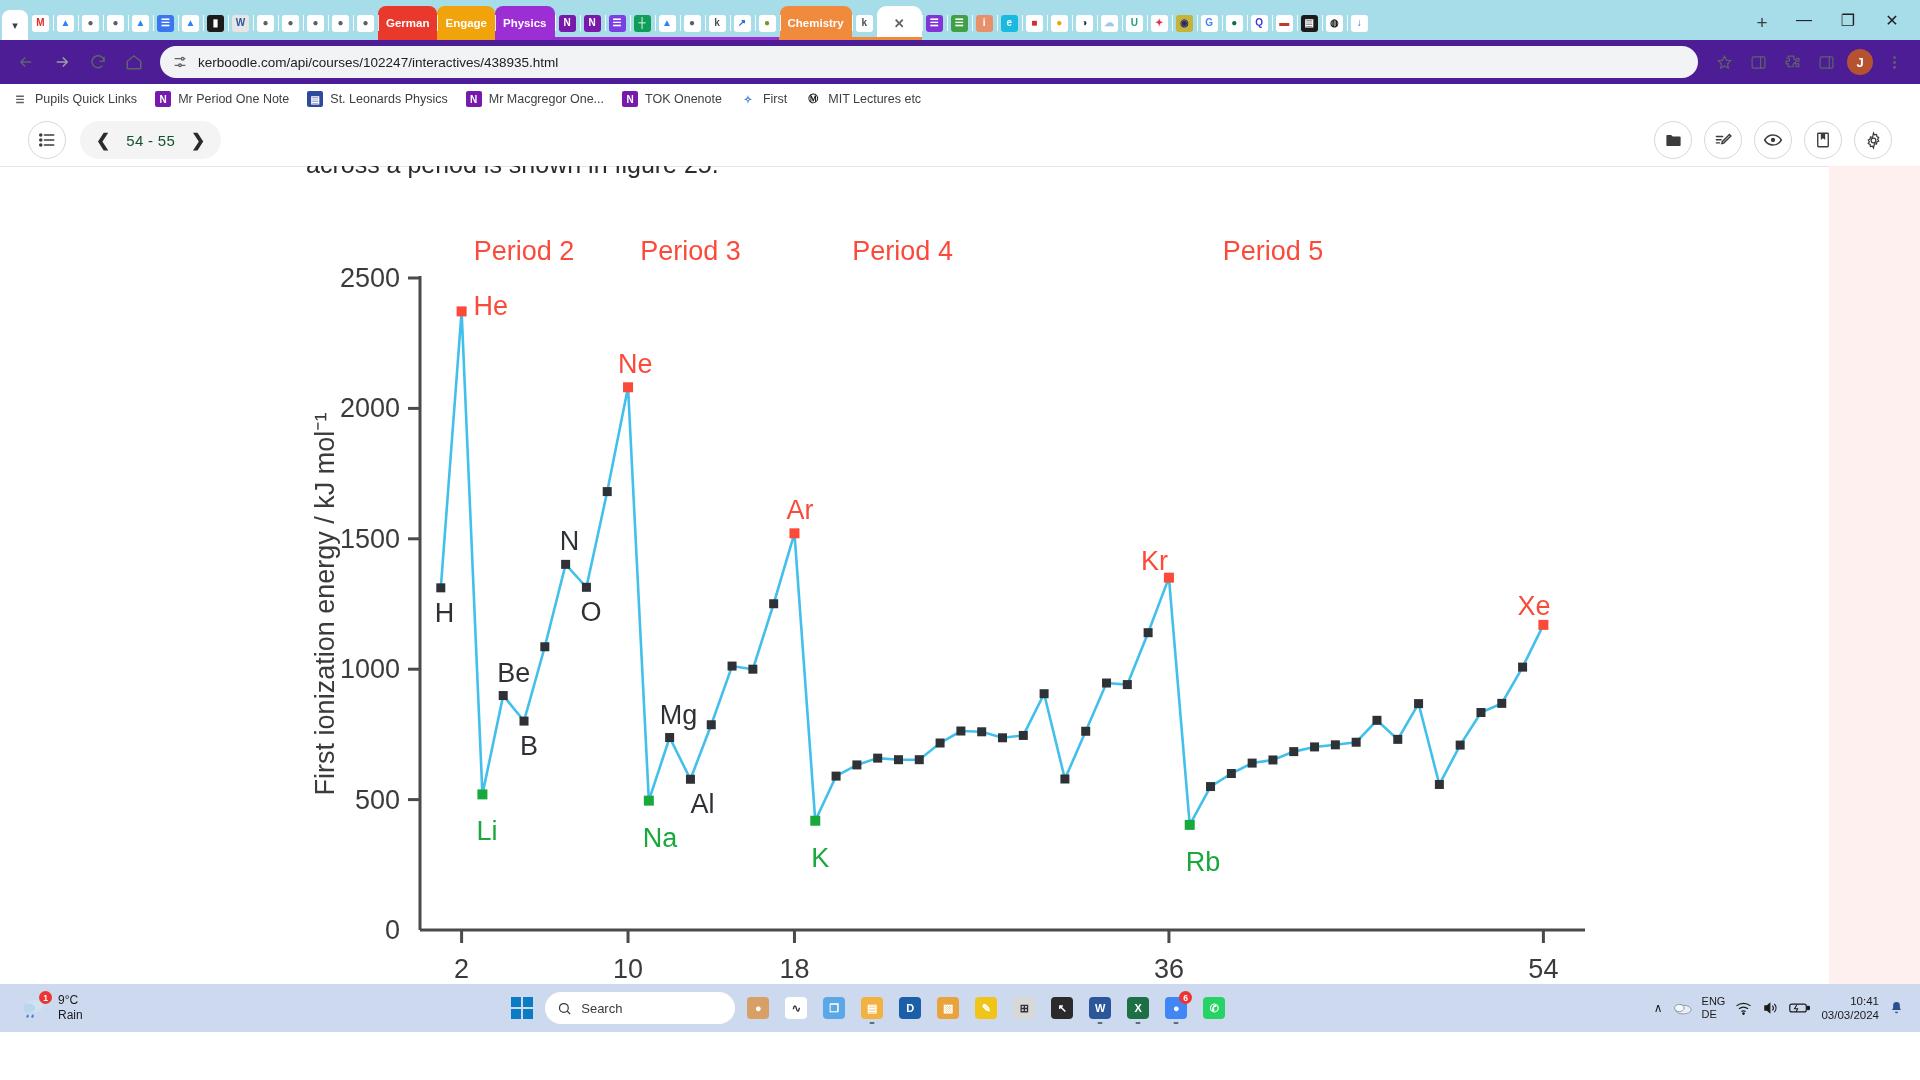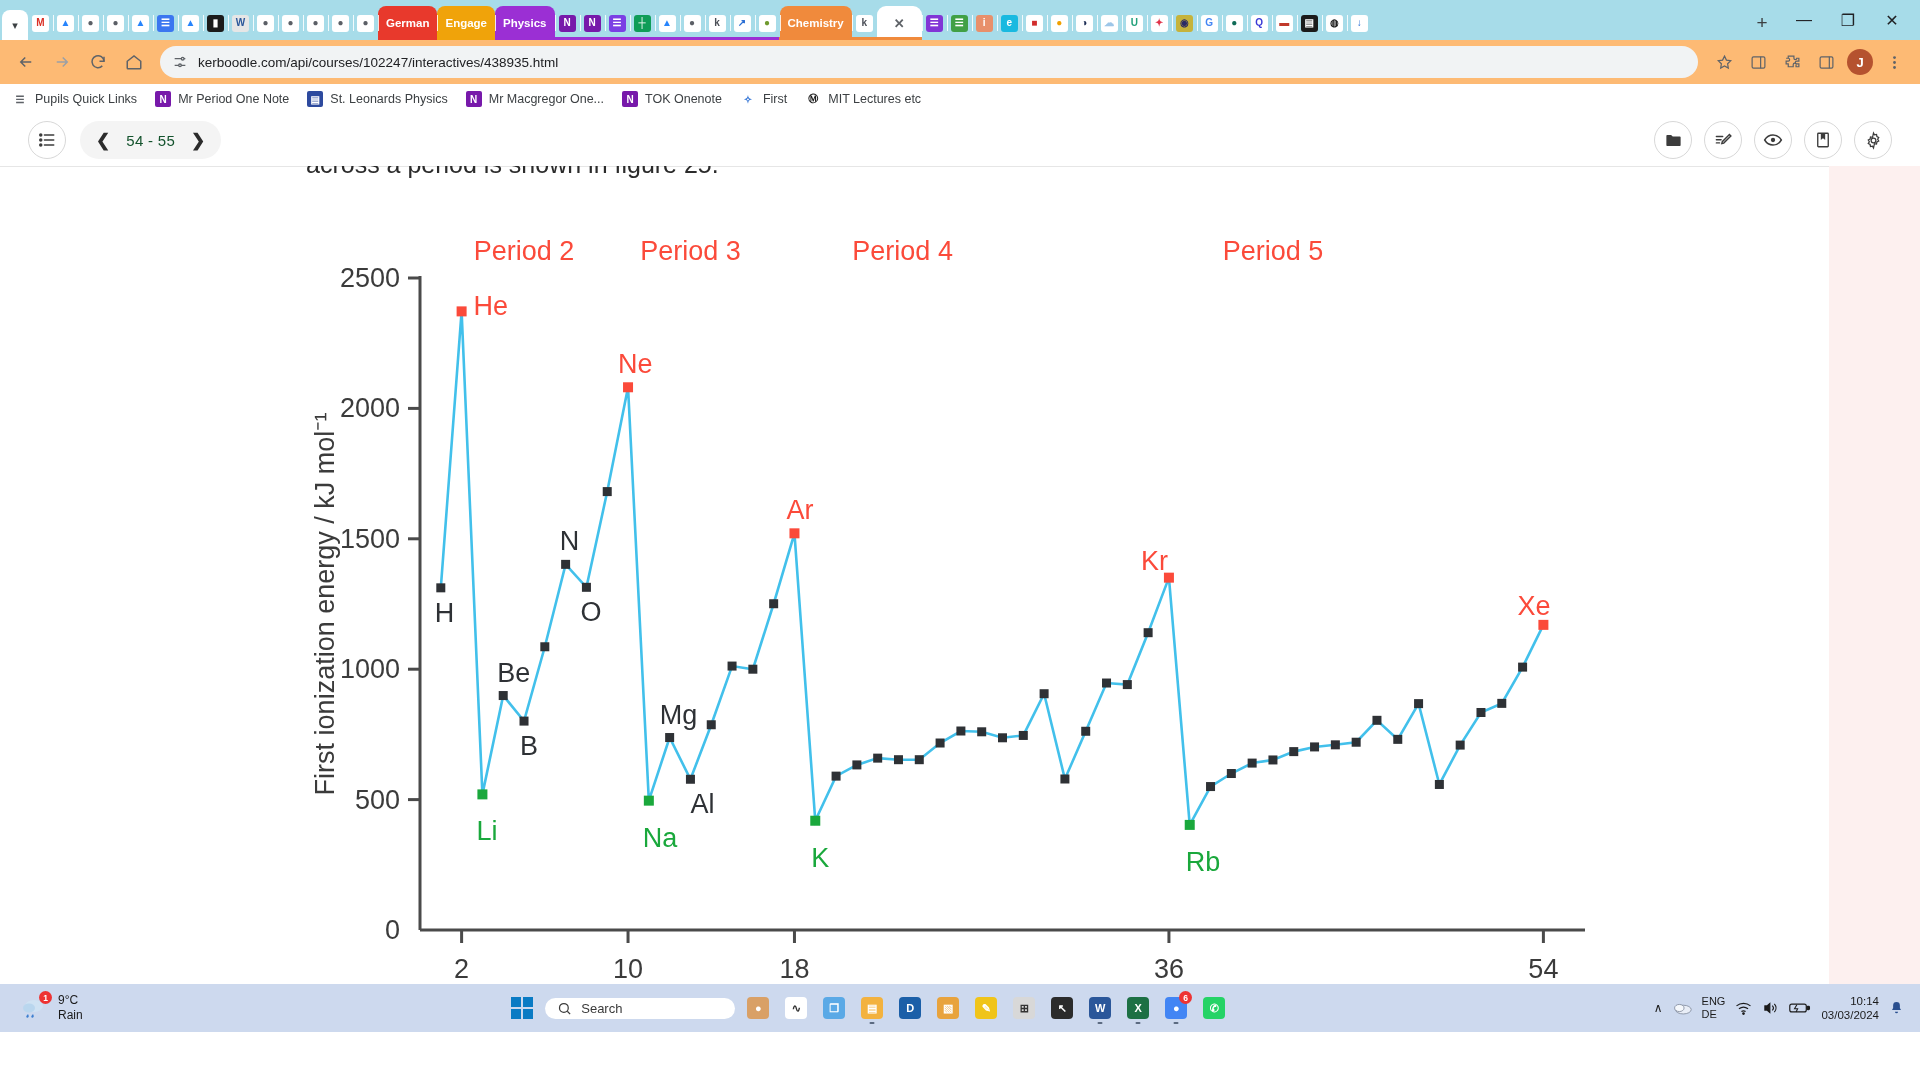--- a/index.html
+++ b/index.html
@@ -49,21 +49,21 @@
   .grouphl { position:absolute; bottom:0; left:0; right:0; height:3px; }
 
   .winbtns { display: flex; align-items: center; height: 40px; gap: 0; margin-left: 6px; }
   .winbtn { width: 44px; height: 34px; display: flex; align-items: center; justify-content: center; color: #202124; }
 
   .newtab { width: 28px; height: 28px; display:flex; align-items:center; justify-content:center;
             font-size: 19px; color: #3c4043; margin-bottom: 3px; }
 
   
   .omnirow {
-    height: 44px; background: #fdba74; display: flex; align-items: center; padding: 0 10px; gap: 4px;
+    height: 44px; background: #4c1d95; display: flex; align-items: center; padding: 0 10px; gap: 4px;
   }
   .navbtn { width: 32px; height: 32px; display: flex; align-items: center; justify-content: center;
             color: #5f6368; border-radius: 50%; }
   .omnibox {
     flex: 1; height: 32px; background: #f1f3f4; border-radius: 16px;
     display: flex; align-items: center; padding: 0 12px; gap: 10px; margin: 0 6px;
   }
   .omnibox .url { font-size: 13.5px; color: #202124; }
   .omni-right { display: flex; align-items: center; gap: 2px; }
   .iconbtn { width: 32px; height: 32px; display:flex; align-items:center; justify-content:center; color:#5f6368; }
@@ -117,21 +117,21 @@
     position: absolute; left: 0; bottom: 0; width: 1920px; height: 48px;
     background: #cdd9ee; display: flex; align-items: center; justify-content: space-between;
     padding: 0 10px;
   }
   .tb-weather { display: flex; align-items: center; gap: 8px; padding-left: 10px; }
   .tb-weather .wtxt { font-size: 12px; color: #1b1b1b; line-height: 1.25; }
   .tb-center { display: flex; align-items: center; gap: 6px; }
   .winlogo { width: 22px; height: 22px; display: grid; grid-template-columns: 1fr 1fr; grid-gap: 2px; }
   .winlogo i { background: #0a7bc4; display: block; }
   .searchpill {
-    height: 21px; background: #fff; border-radius: 16px; display: flex; align-items: center;
+    height: 32px; background: #fff; border-radius: 16px; display: flex; align-items: center;
     gap: 9px; padding: 0 16px 0 12px; min-width: 190px; color: #3a3a3a; font-size: 13px;
   }
   .tb-ico { width: 34px; height: 34px; display:flex; align-items:center; justify-content:center;
             border-radius: 5px; position: relative; }
   .tb-ico .sq { width: 22px; height: 22px; border-radius: 4px; display:flex;
                 align-items:center; justify-content:center; color:#fff; font-size:11px; font-weight:bold; }
   .tb-ico .dot { position: absolute; bottom: 1px; left: 50%; transform: translateX(-50%);
                  width: 5px; height: 2.5px; border-radius: 2px; background: #5b6a80; }
   .tb-right { display: flex; align-items: center; gap: 10px; padding-right: 6px; color: #1b1b1b; }
   .tb-lang { font-size: 11px; line-height: 1.15; }
@@ -679,21 +679,21 @@
           </svg>
       </span>
       <span style="display:flex">
         <svg width="22" height="14" viewBox="0 0 28 16" fill="none" stroke="#1b1b1b" stroke-width="1.5">
             <rect x="1" y="3" width="21" height="10" rx="2.5"></rect>
             <rect x="23" y="6" width="3" height="4" rx="1" fill="#1b1b1b"></rect>
             <path d="M10 4l-3 5h4l-2 4" stroke="#1b1b1b" stroke-width="1.3"></path>
           </svg>
       </span>
       <span class="tb-clock">
-        <span style="display:block">10:14</span>
+        <span style="display:block">10:41</span>
         <span style="display:block">03/03/2024</span>
       </span>
       <span style="display:flex">
         <svg width="15" height="16" viewBox="0 0 20 20" fill="#2a4f8f">
             <path d="M10 2a4.5 4.5 0 014.5 4.5V10l1.5 2.5H4L5.5 10V6.5A4.5 4.5 0 0110 2z"></path>
             <path d="M8 15a2 2 0 004 0z"></path>
           </svg>
       </span>
     </div>
   </div>

